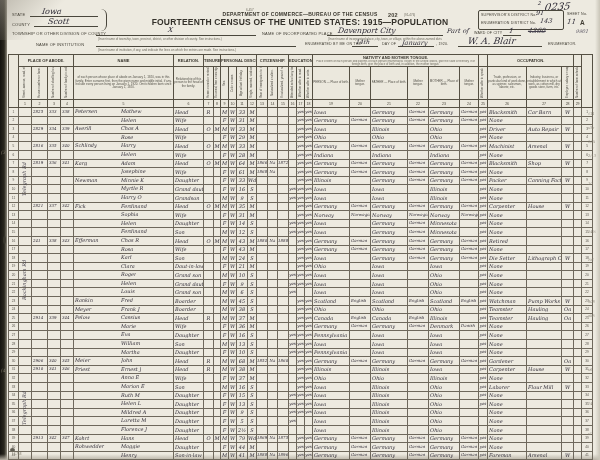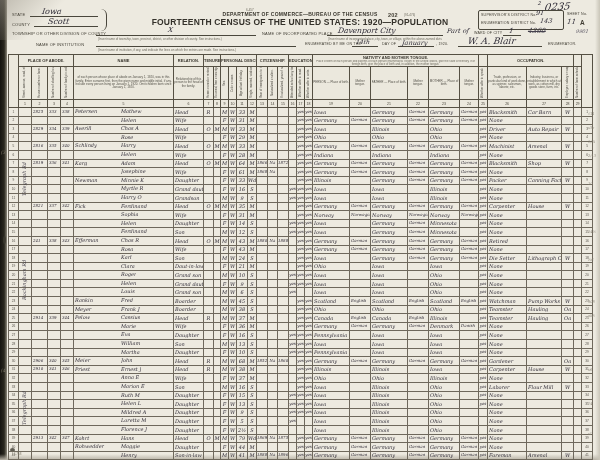--- a/index.html
+++ b/index.html
@@ -80,21 +80,21 @@
     <span class="lbl" style="left:12px;top:12px;">STATE</span>
     <span class="rule" style="left:30px;top:16px;width:68px;"></span>
     <span class="hwl" style="left:42px;top:7px;font-size:8px;">Iowa</span>
     <span class="lbl" style="left:12px;top:22px;">COUNTY</span>
     <span class="rule" style="left:34px;top:26px;width:64px;"></span>
     <span class="hwl" style="left:48px;top:17px;font-size:8px;">Scott</span>
     <span class="brace"></span>
 
     <span class="tiny" style="left:246px;top:8px;">6-457</span>
     <div class="title1">DEPARTMENT OF COMMERCE—BUREAU OF THE CENSUS</div>
-    <div class="title2">FOURTEENTH CENSUS OF THE UNITED STATES: 1920—POPULATION</div>
+    <div class="title2">FOURTEENTH CENSUS OF THE UNITED STATES: 1915—POPULATION</div>
     <span class="lbl" style="left:388px;top:12px;font-size:5.5px;font-weight:bold;">202</span>
     <span class="tiny" style="left:404px;top:13px;">(91-476)</span>
 
     <span class="stamp" style="left:545px;top:1px;font-size:10px;">0235</span>
     <span class="stamp" style="left:538px;top:0px;font-size:5px;">2</span>
 
     <div class="sdbox"></div>
     <span class="lbl" style="left:481px;top:13px;font-size:3.6px;">SUPERVISOR'S DISTRICT No.</span>
     <span class="hwl" style="left:536px;top:9px;font-size:6.5px;">91</span>
     <span class="lbl" style="left:481px;top:21px;font-size:3.6px;">ENUMERATION DISTRICT No.</span>

